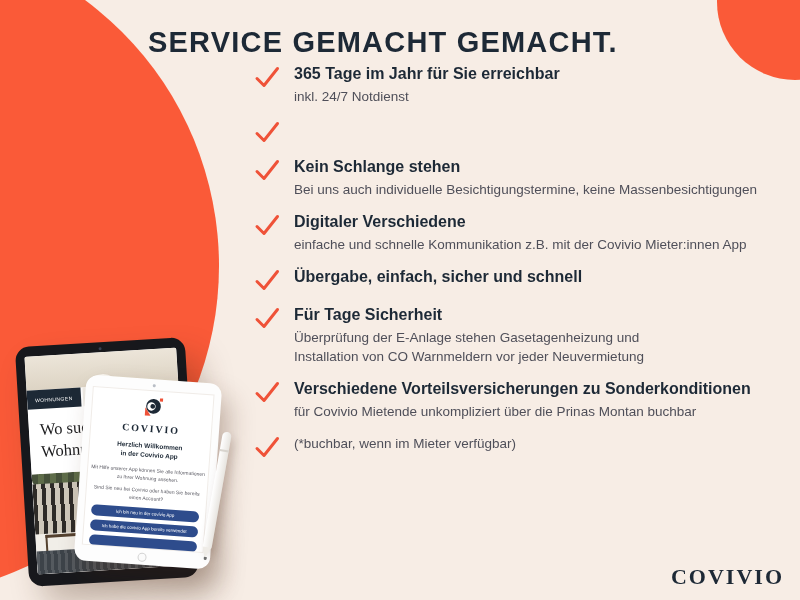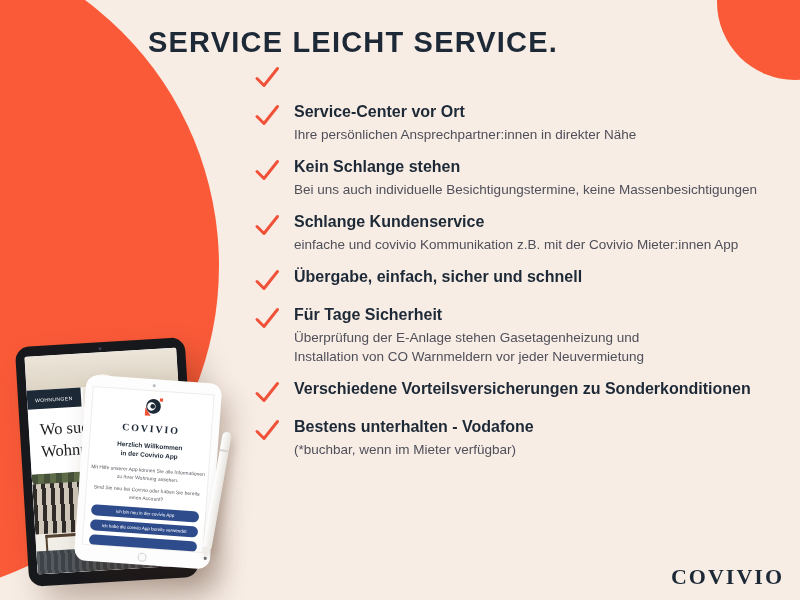--- a/index.html
+++ b/index.html
@@ -98,43 +98,43 @@
     font-weight:bold;font-size:22px;letter-spacing:2px;color:var(--navy);}
 </style>
 </head>
 <body>
 
 <div class="canvas">
 
   <div class="circle circle-left"></div>
   <div class="circle circle-topright"></div>
 
-  <h1 class="title">SERVICE LEICHT SERVICE.</h1>
+  <h1 class="title">SERVICE GEMACHT GEMACHT.</h1>
 
   <ul class="services" id="services">
     <li class="svc">
       <span class="check">
         <svg viewBox="0 0 26 24" aria-hidden="true">
           <path d="M3 13.5 L10 20.5 L23.5 3.5" fill="none" stroke="currentColor" stroke-width="3" stroke-linecap="round" stroke-linejoin="round"></path>
         </svg>
       </span>
-    </li>
-
-    <li class="svc">
-      <span class="check">
-        <svg viewBox="0 0 26 24" aria-hidden="true">
-          <path d="M3 13.5 L10 20.5 L23.5 3.5" fill="none" stroke="currentColor" stroke-width="3" stroke-linecap="round" stroke-linejoin="round"></path>
-        </svg>
-      </span>
-      <div class="svc-text">
-        <div class="svc-title">Service-Center vor Ort</div>
-        <div class="svc-desc">
-            <div class="svc-line">Ihre persönlichen Ansprechpartner:innen in direkter Nähe</div>
-          </div>
-      </div>
+      <div class="svc-text">
+        <div class="svc-title">365 Tage im Jahr für Sie erreichbar</div>
+        <div class="svc-desc">
+            <div class="svc-line">inkl. 24/7 Notdienst</div>
+          </div>
+      </div>
+    </li>
+
+    <li class="svc">
+      <span class="check">
+        <svg viewBox="0 0 26 24" aria-hidden="true">
+          <path d="M3 13.5 L10 20.5 L23.5 3.5" fill="none" stroke="currentColor" stroke-width="3" stroke-linecap="round" stroke-linejoin="round"></path>
+        </svg>
+      </span>
     </li>
 
     <li class="svc">
       <span class="check">
         <svg viewBox="0 0 26 24" aria-hidden="true">
           <path d="M3 13.5 L10 20.5 L23.5 3.5" fill="none" stroke="currentColor" stroke-width="3" stroke-linecap="round" stroke-linejoin="round"></path>
         </svg>
       </span>
       <div class="svc-text">
         <div class="svc-title">Kein Schlange stehen</div>
@@ -144,23 +144,23 @@
       </div>
     </li>
 
     <li class="svc">
       <span class="check">
         <svg viewBox="0 0 26 24" aria-hidden="true">
           <path d="M3 13.5 L10 20.5 L23.5 3.5" fill="none" stroke="currentColor" stroke-width="3" stroke-linecap="round" stroke-linejoin="round"></path>
         </svg>
       </span>
       <div class="svc-text">
-        <div class="svc-title">Schlange Kundenservice</div>
-        <div class="svc-desc">
-            <div class="svc-line">einfache und covivio Kommunikation z.B. mit der Covivio Mieter:innen App</div>
+        <div class="svc-title">Digitaler Verschiedene</div>
+        <div class="svc-desc">
+            <div class="svc-line">einfache und schnelle Kommunikation z.B. mit der Covivio Mieter:innen App</div>
           </div>
       </div>
     </li>
 
     <li class="svc">
       <span class="check">
         <svg viewBox="0 0 26 24" aria-hidden="true">
           <path d="M3 13.5 L10 20.5 L23.5 3.5" fill="none" stroke="currentColor" stroke-width="3" stroke-linecap="round" stroke-linejoin="round"></path>
         </svg>
       </span>
@@ -185,31 +185,33 @@
     </li>
 
     <li class="svc">
       <span class="check">
         <svg viewBox="0 0 26 24" aria-hidden="true">
           <path d="M3 13.5 L10 20.5 L23.5 3.5" fill="none" stroke="currentColor" stroke-width="3" stroke-linecap="round" stroke-linejoin="round"></path>
         </svg>
       </span>
       <div class="svc-text">
         <div class="svc-title">Verschiedene Vorteilsversicherungen zu Sonderkonditionen</div>
-      </div>
-    </li>
-
-    <li class="svc">
-      <span class="check">
-        <svg viewBox="0 0 26 24" aria-hidden="true">
-          <path d="M3 13.5 L10 20.5 L23.5 3.5" fill="none" stroke="currentColor" stroke-width="3" stroke-linecap="round" stroke-linejoin="round"></path>
-        </svg>
-      </span>
-      <div class="svc-text">
-        <div class="svc-title">Bestens unterhalten - Vodafone</div>
+        <div class="svc-desc">
+            <div class="svc-line">für Covivio Mietende unkompliziert über die Prinas Montan buchbar</div>
+          </div>
+      </div>
+    </li>
+
+    <li class="svc">
+      <span class="check">
+        <svg viewBox="0 0 26 24" aria-hidden="true">
+          <path d="M3 13.5 L10 20.5 L23.5 3.5" fill="none" stroke="currentColor" stroke-width="3" stroke-linecap="round" stroke-linejoin="round"></path>
+        </svg>
+      </span>
+      <div class="svc-text">
         <div class="svc-desc">
             <div class="svc-line">(*buchbar, wenn im Mieter verfügbar)</div>
           </div>
       </div>
     </li>
   </ul>
 
   <div class="tablet-dark">
     <span class="cam-dark"></span>
     <div class="screen-dark">

